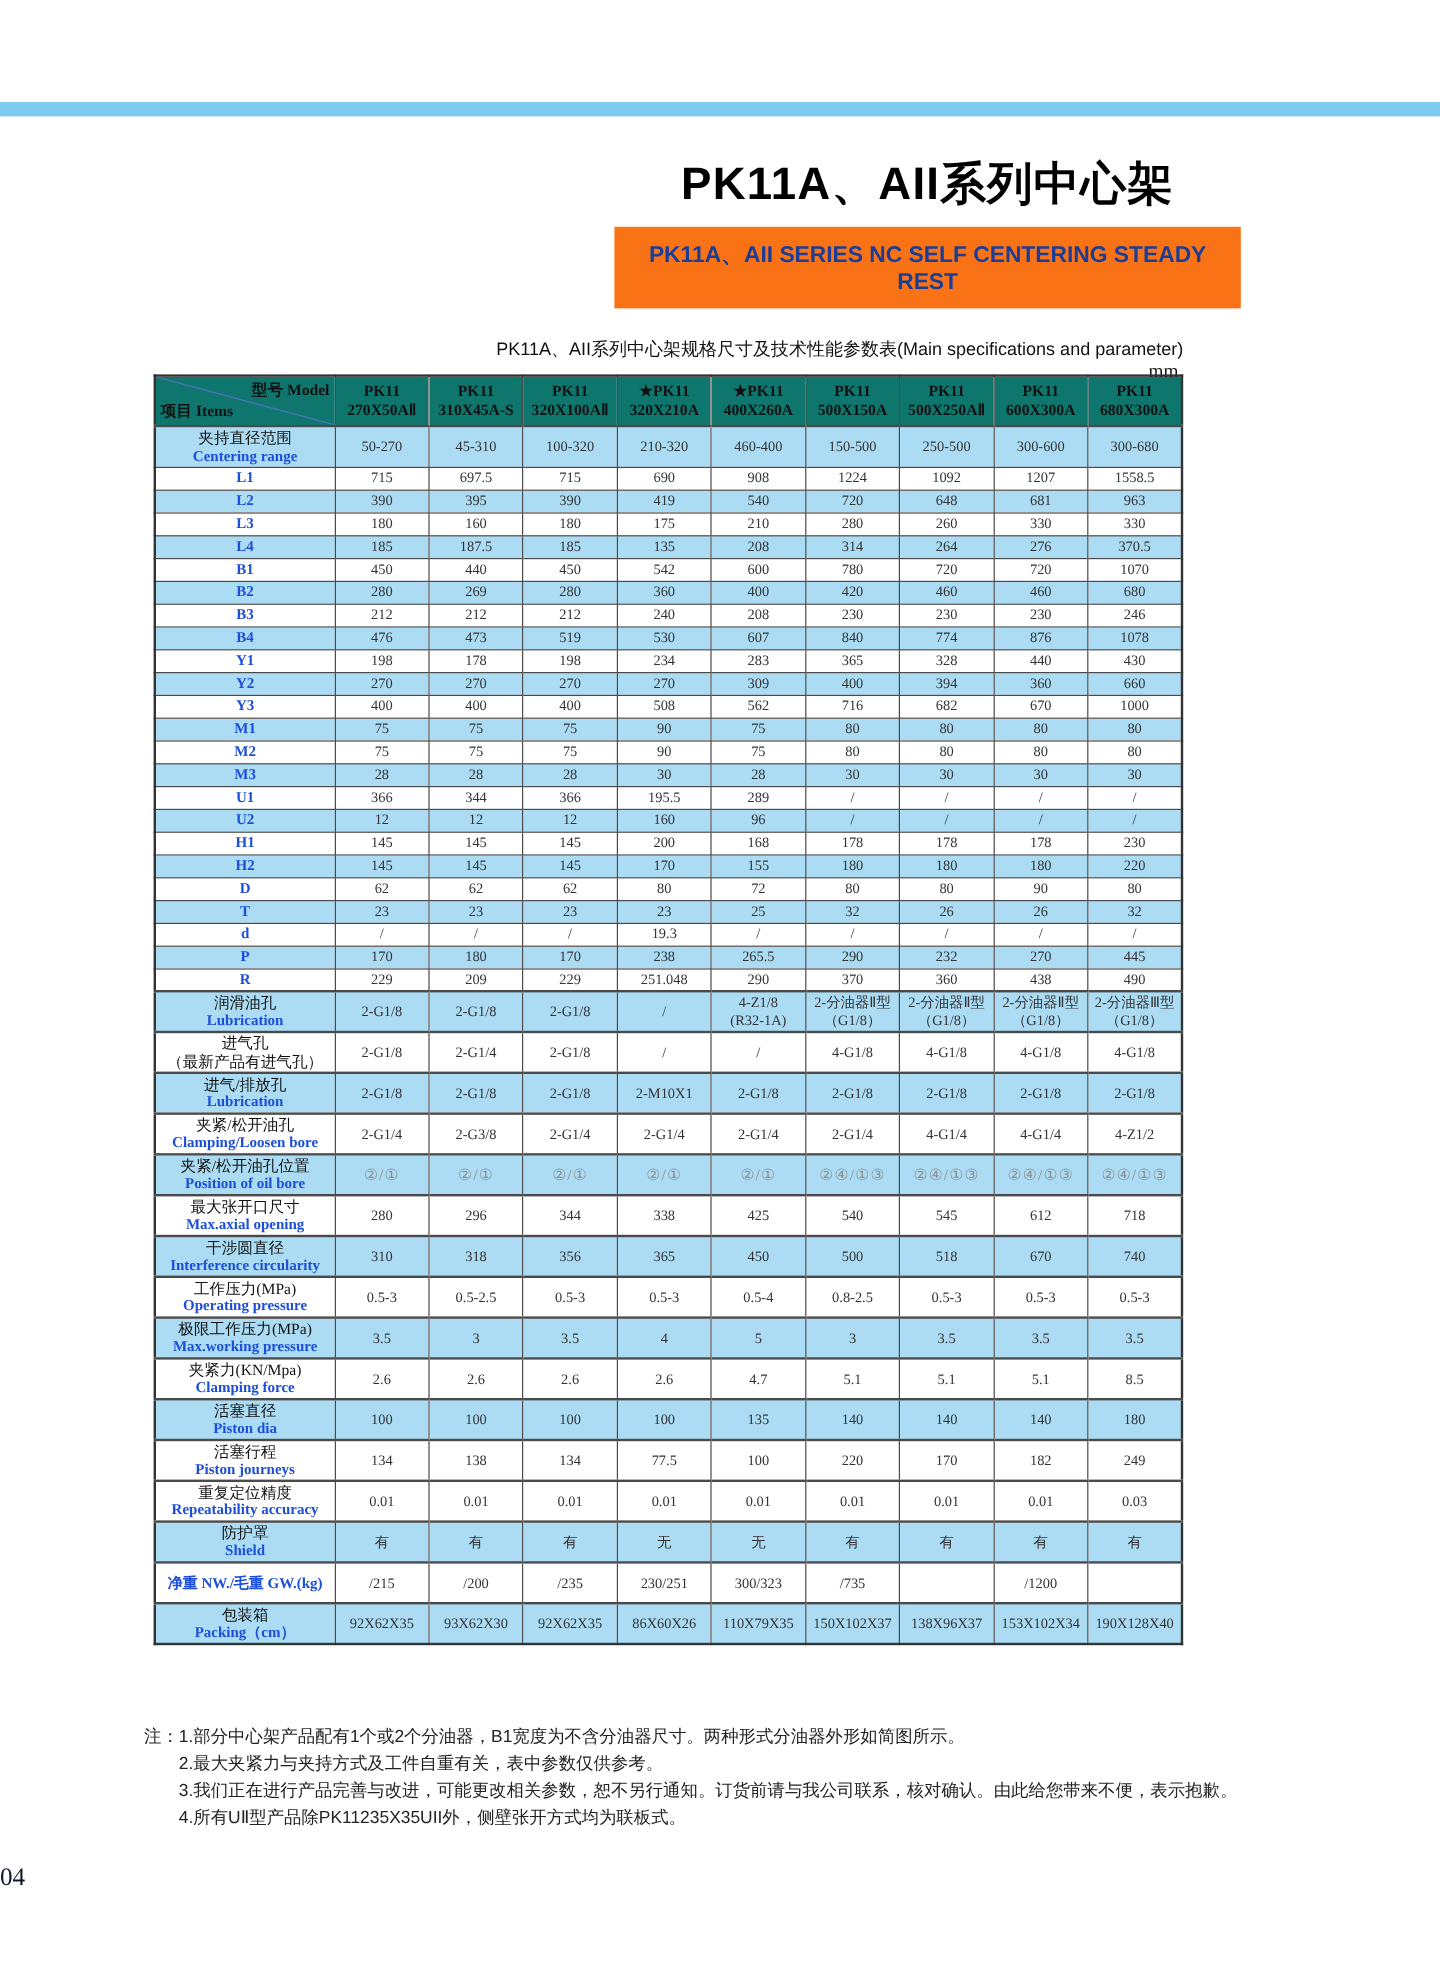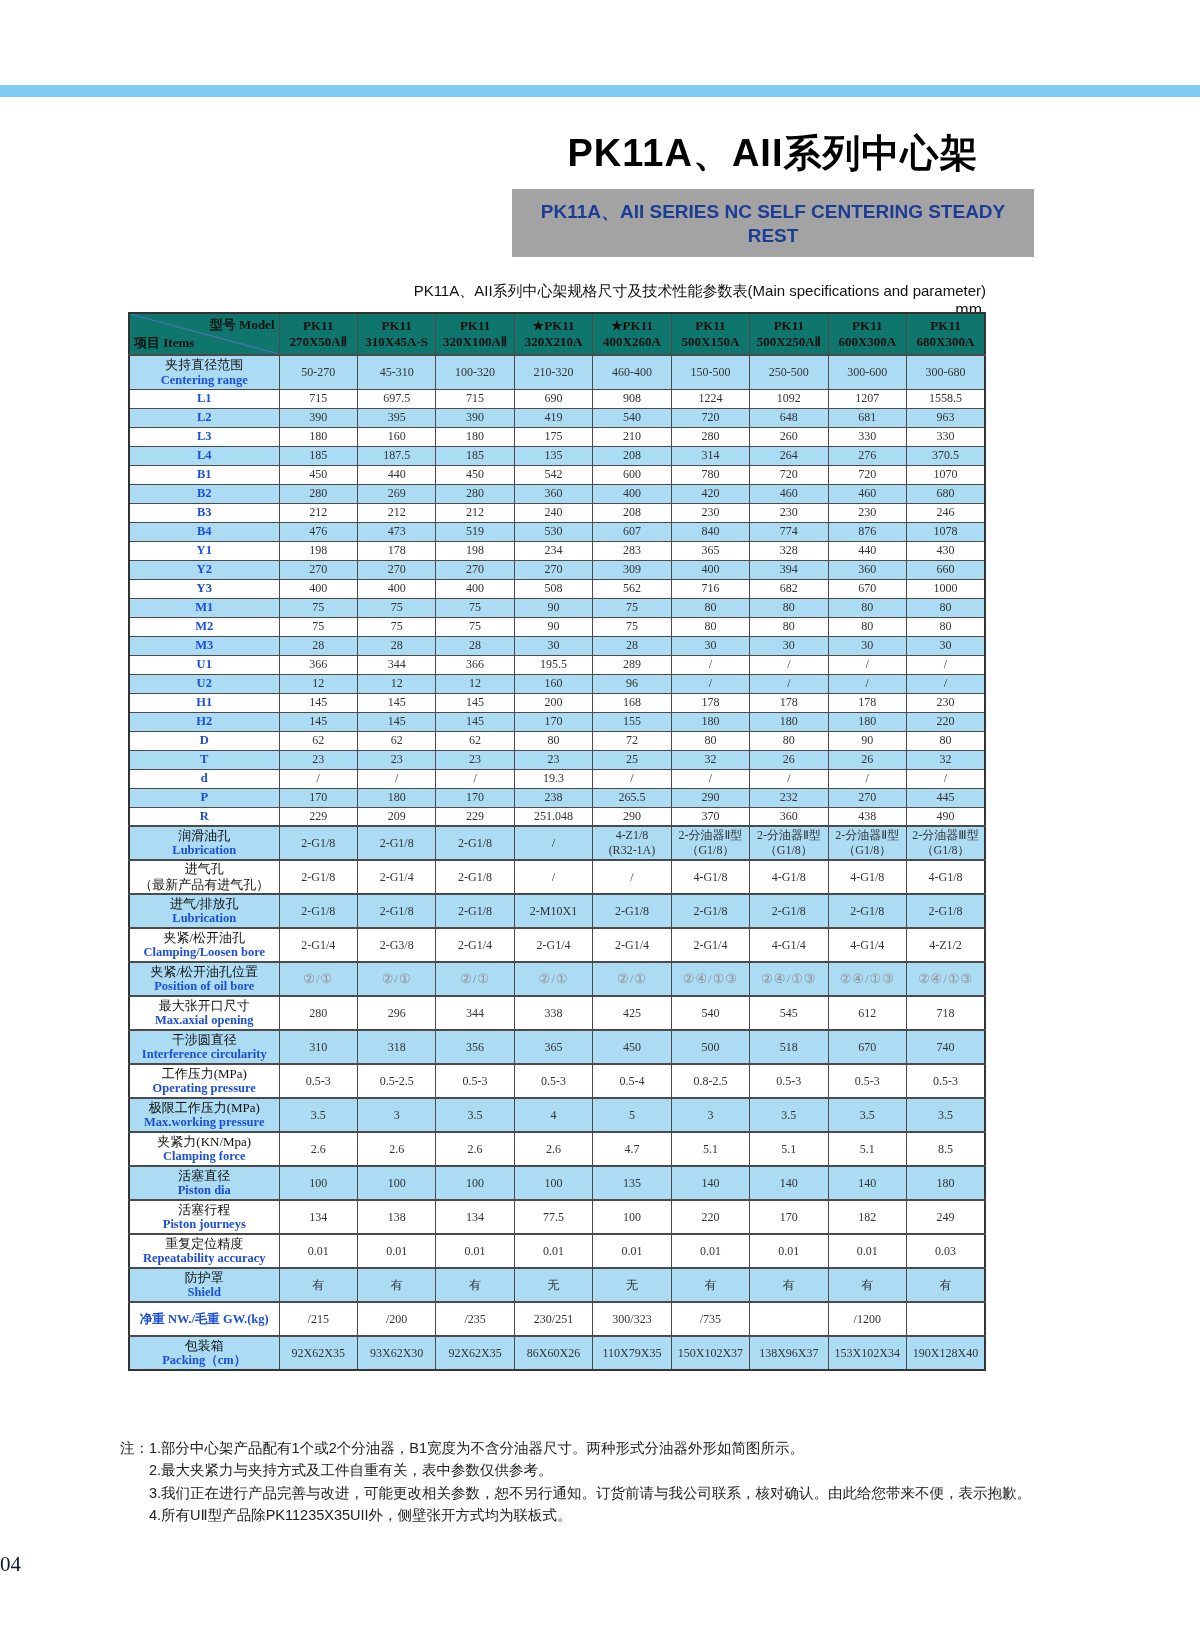--- a/index.html
+++ b/index.html
@@ -20,32 +20,32 @@
     position: absolute; left: 512px; top: 128px;
     width: 522px; text-align: center;
   }
   .page-title {
     font-size: 38px; font-weight: 700;
     color: #000000; letter-spacing: 1px;
     font-family: "Liberation Sans", sans-serif;
   }
   .series-banner {
     margin-top: 10px;
-    background: #a3a3a3;
+    background: #f97316;
     padding: 10px 6px;
   }
   .series-banner span {
     font-size: 19px; font-weight: 700; color: #1c3d96;
   }
   .caption-row {
     position: absolute; left: 128px; top: 282px;
     width: 858px; display: flex; justify-content: space-between; align-items: flex-end; flex-direction: column;
   }
   .caption-left { font-size: 15px; color: #111; }
-  .caption-unit { font-size: 16px; color: #111; padding-right: 4px; }
+  .caption-unit { font-size: 16px; color: #111; padding-right: 4px; font-family: Liberation Serif, serif; }
   .table-wrap { position: absolute; left: 128px; top: 312px; }
   table.spec {
     border-collapse: collapse; table-layout: fixed;
     width: 858px;
     font-family: "Liberation Serif", serif;
     border: 2px solid #333;
   }
   table.spec th, table.spec td {
     border: 1px solid #4a4a4a;
     text-align: center; vertical-align: middle;

